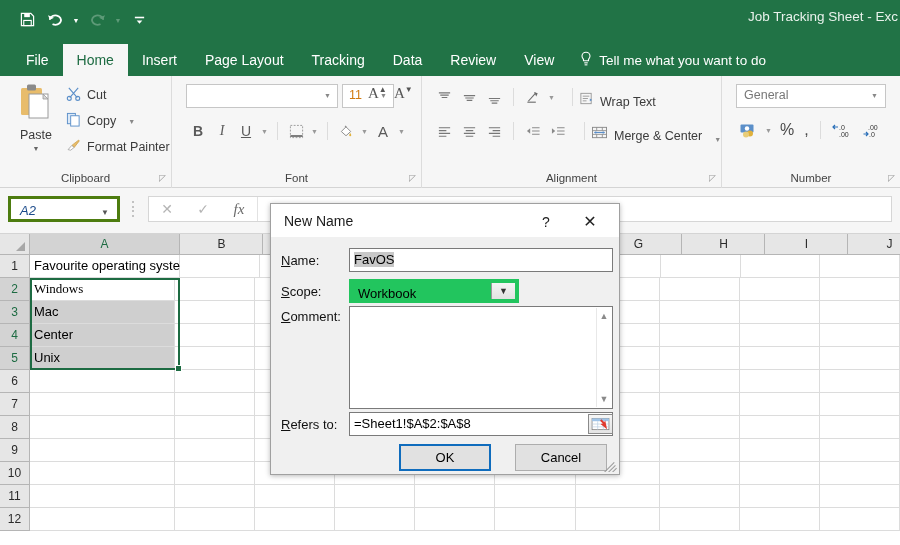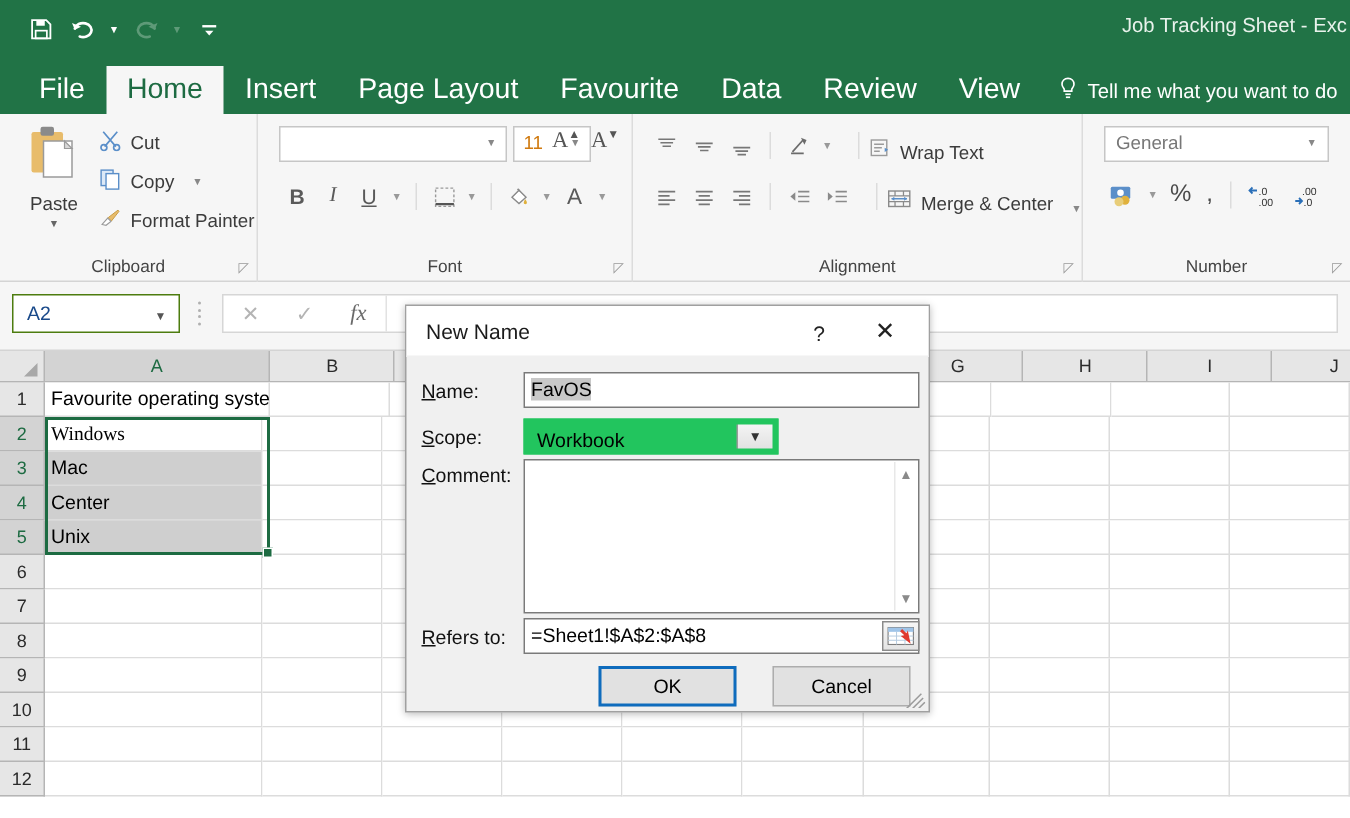--- a/index.html
+++ b/index.html
@@ -34,21 +34,21 @@
   }
 
   
   .tabstrip {
     position: absolute; left: 0; top: 38px; width: 900px; height: 38px;
     background: #217346;
   }
   .tabs { display: flex; align-items: flex-end; height: 38px; padding-left: 12px; }
   .tab {
     height: 32px; line-height: 32px; padding: 0 14px;
-    color: #ffffff; font-size: 19px; white-space: nowrap;
+    color: #ffffff; font-size: 14px; white-space: nowrap;
   }
   .tab.active { background: #f6f6f6; color: #1d6b42; }
   .tellme {
     display: flex; align-items: center; gap: 7px; height: 32px;
     padding: 0 12px; color: #ffffff; font-size: 13.5px; white-space: nowrap;
   }
   .bulb { display: inline-block; }
 
   
   .ribbon {
@@ -133,22 +133,22 @@
   .nbtn { height: 26px; display: flex; align-items: center; justify-content: center;
     font-size: 15px; color: #4a4a4a; padding: 0 5px; }
 
   
   .fbar {
     position: absolute; left: 0; top: 188px; width: 900px; height: 46px;
     background: #f6f6f6; border-bottom: 1px solid #d4d4d4;
   }
   .namebox {
     position: absolute; left: 8px; top: 8px; width: 112px; height: 26px;
-    background: #fff; border: 1px solid #4d7c0f;
-    font-size: 13px; color: #1a4a8a; padding: 4px 0 0 9px;
+    background: #fff; border: 3px solid #4d7c0f;
+    font-size: 13px; color: #1a4a8a; padding: 4px 0 0 9px; font-style: italic;
   }
   .namebox .cv { position: absolute; right: 8px; top: 9px; font-size: 8px; color: #555; }
   .grip3 {
     position: absolute; left: 132px; top: 13px; width: 4px; height: 16px;
     display: flex; flex-direction: column; justify-content: space-between;
   }
   .grip3 i { display: block; width: 2px; height: 2px; background: #b0b0b0; border-radius: 50%; }
   .fbtns {
     position: absolute; left: 148px; top: 8px; width: 744px; height: 26px;
     background: #fff; border: 1px solid #d6d6d6; display: flex; align-items: center;
@@ -309,21 +309,21 @@
     </div>
     <div class="win-title">Job Tracking Sheet - Exc</div>
   </div>
 
   <div class="tabstrip">
     <div class="tabs">
       <div class="tab">File</div>
       <div class="tab active">Home</div>
       <div class="tab">Insert</div>
       <div class="tab">Page Layout</div>
-      <div class="tab">Favourite</div>
+      <div class="tab">Tracking</div>
       <div class="tab">Data</div>
       <div class="tab">Review</div>
       <div class="tab">View</div>
       <div class="tellme">
         <span class="bulb">
           <svg width="12" height="16" viewBox="0 0 12 16" aria-hidden="true">
             <path d="M6 1.2c-2.4 0-4 1.8-4 3.9 0 1.6 1 2.5 1.5 3.3v1.3h5V8.4C9 7.6 10 6.7 10 5.1c0-2.1-1.6-3.9-4-3.9z" fill="none" stroke="#fff" stroke-width="1.1"></path>
             <rect x="4.2" y="11.3" width="3.6" height="1.1" fill="#fff"></rect>
             <rect x="4.6" y="13.3" width="2.8" height="1.1" fill="#fff"></rect>
           </svg>

